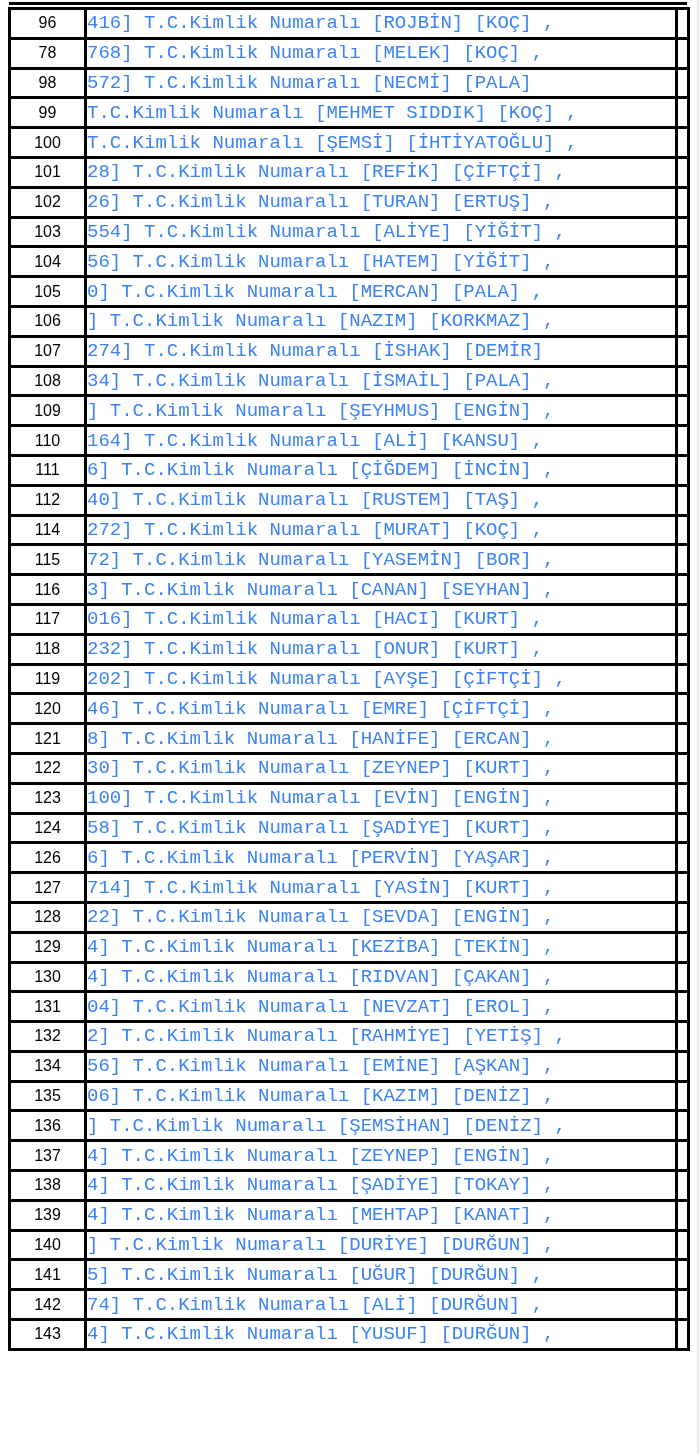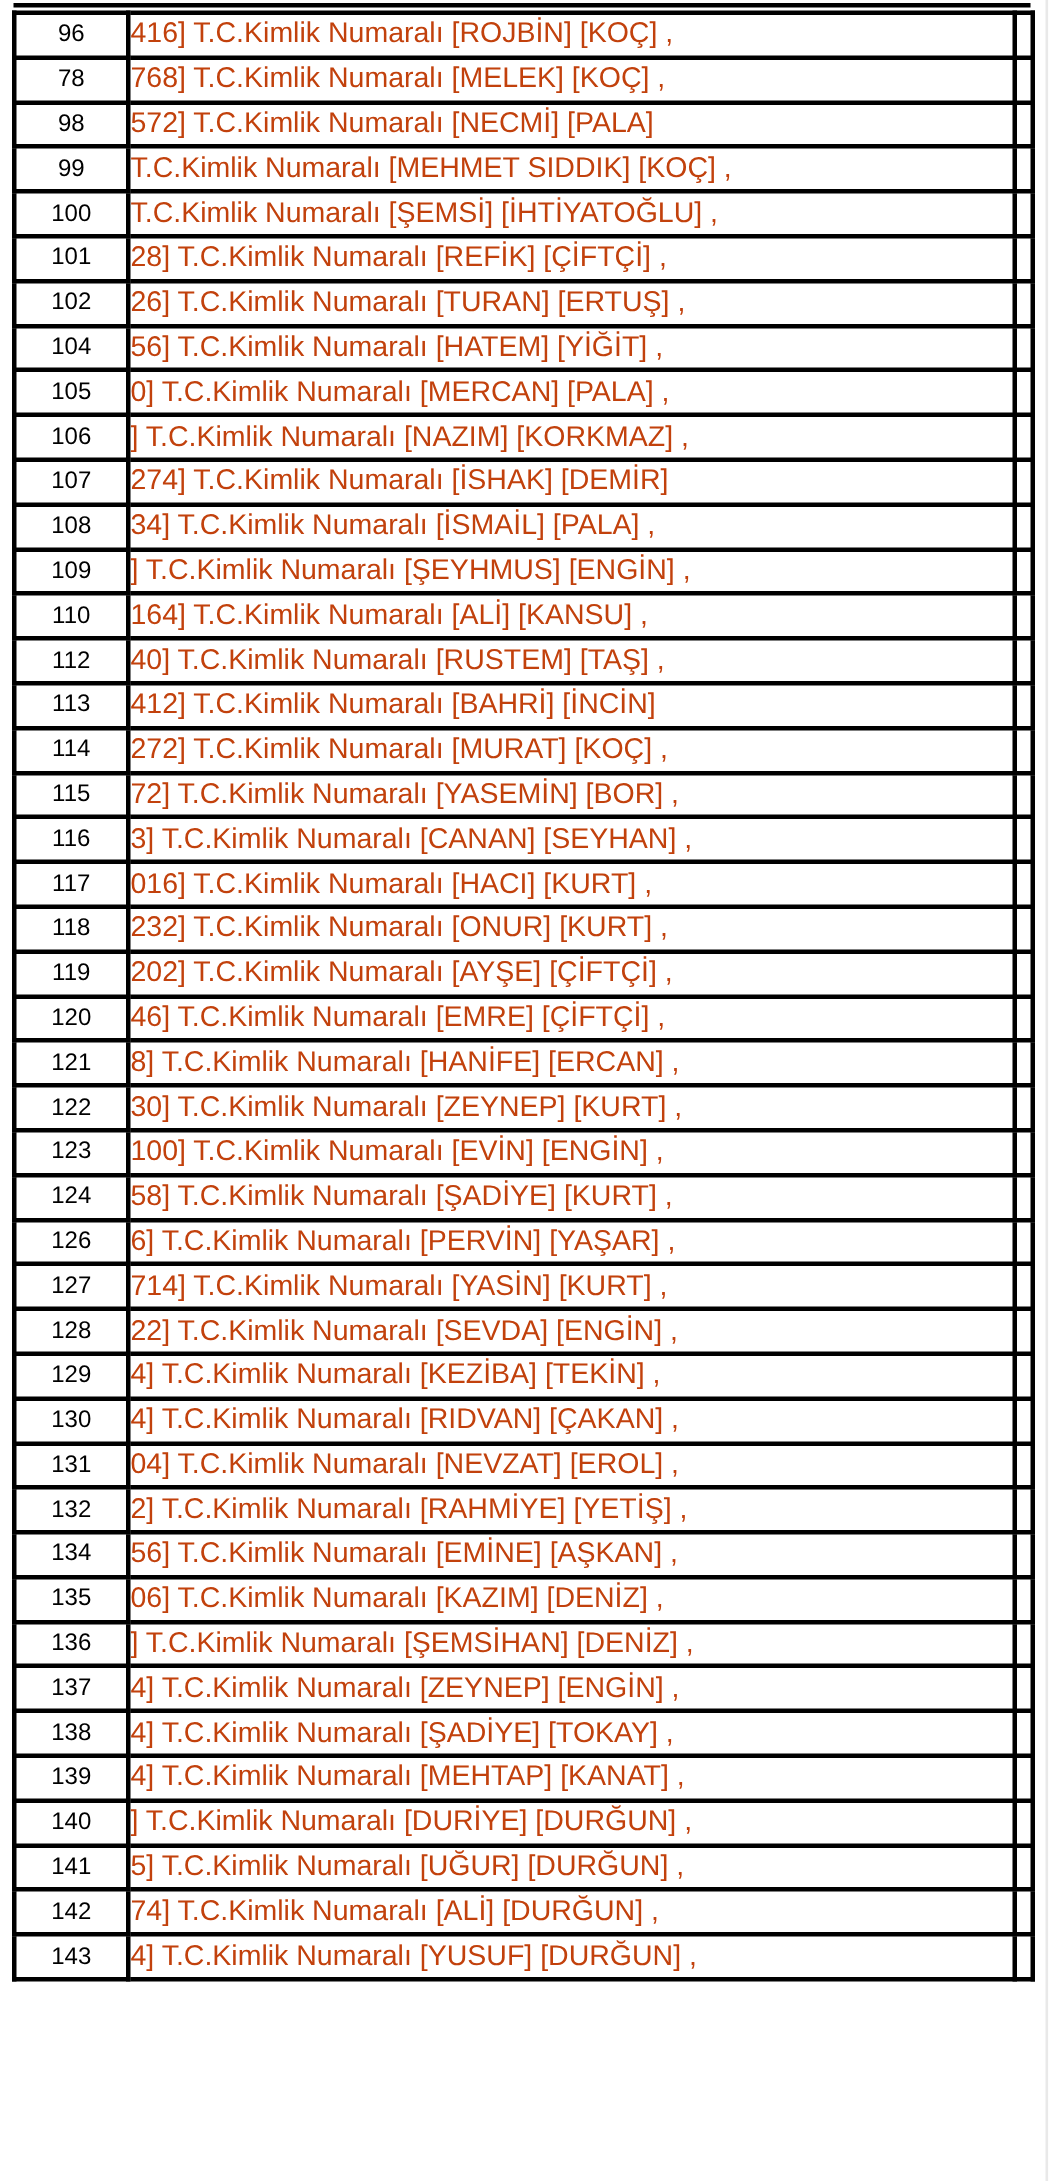--- a/index.html
+++ b/index.html
@@ -51,23 +51,23 @@
     overflow: hidden;
   }
   td.num {
     font-family: "Liberation Sans", sans-serif;
     font-size: 16px;
     color: #000000;
     text-align: center;
     border-right-width: 4px;
   }
   td.txt {
-    font-family: Liberation Sans, sans-serif;
+    font-family: Liberation Mono, monospace;
     font-size: 19px;
-    color: #c2410c;
+    color: #3b82f6;
     white-space: nowrap;
     padding-left: 1px;
     border-right-width: 4px;
   }
   td.endcol {
     background: #ffffff;
   }
 </style>
 </head>
 <body>
@@ -110,20 +110,25 @@
           <td class="num">101</td>
           <td class="txt">28] T.C.Kimlik Numaralı [REFİK] [ÇİFTÇİ] ,</td>
           <td class="endcol"></td>
         </tr>
         <tr>
           <td class="num">102</td>
           <td class="txt">26] T.C.Kimlik Numaralı [TURAN] [ERTUŞ] ,</td>
           <td class="endcol"></td>
         </tr>
         <tr>
+          <td class="num">103</td>
+          <td class="txt">554] T.C.Kimlik Numaralı [ALİYE] [YİĞİT] ,</td>
+          <td class="endcol"></td>
+        </tr>
+        <tr>
           <td class="num">104</td>
           <td class="txt">56] T.C.Kimlik Numaralı [HATEM] [YİĞİT] ,</td>
           <td class="endcol"></td>
         </tr>
         <tr>
           <td class="num">105</td>
           <td class="txt">0] T.C.Kimlik Numaralı [MERCAN] [PALA] ,</td>
           <td class="endcol"></td>
         </tr>
         <tr>
@@ -145,27 +150,27 @@
           <td class="num">109</td>
           <td class="txt">] T.C.Kimlik Numaralı [ŞEYHMUS] [ENGİN] ,</td>
           <td class="endcol"></td>
         </tr>
         <tr>
           <td class="num">110</td>
           <td class="txt">164] T.C.Kimlik Numaralı [ALİ] [KANSU] ,</td>
           <td class="endcol"></td>
         </tr>
         <tr>
+          <td class="num">111</td>
+          <td class="txt">6] T.C.Kimlik Numaralı [ÇİĞDEM] [İNCİN] ,</td>
+          <td class="endcol"></td>
+        </tr>
+        <tr>
           <td class="num">112</td>
           <td class="txt">40] T.C.Kimlik Numaralı [RUSTEM] [TAŞ] ,</td>
-          <td class="endcol"></td>
-        </tr>
-        <tr>
-          <td class="num">113</td>
-          <td class="txt">412] T.C.Kimlik Numaralı [BAHRİ] [İNCİN]</td>
           <td class="endcol"></td>
         </tr>
         <tr>
           <td class="num">114</td>
           <td class="txt">272] T.C.Kimlik Numaralı [MURAT] [KOÇ] ,</td>
           <td class="endcol"></td>
         </tr>
         <tr>
           <td class="num">115</td>
           <td class="txt">72] T.C.Kimlik Numaralı [YASEMİN] [BOR] ,</td>

